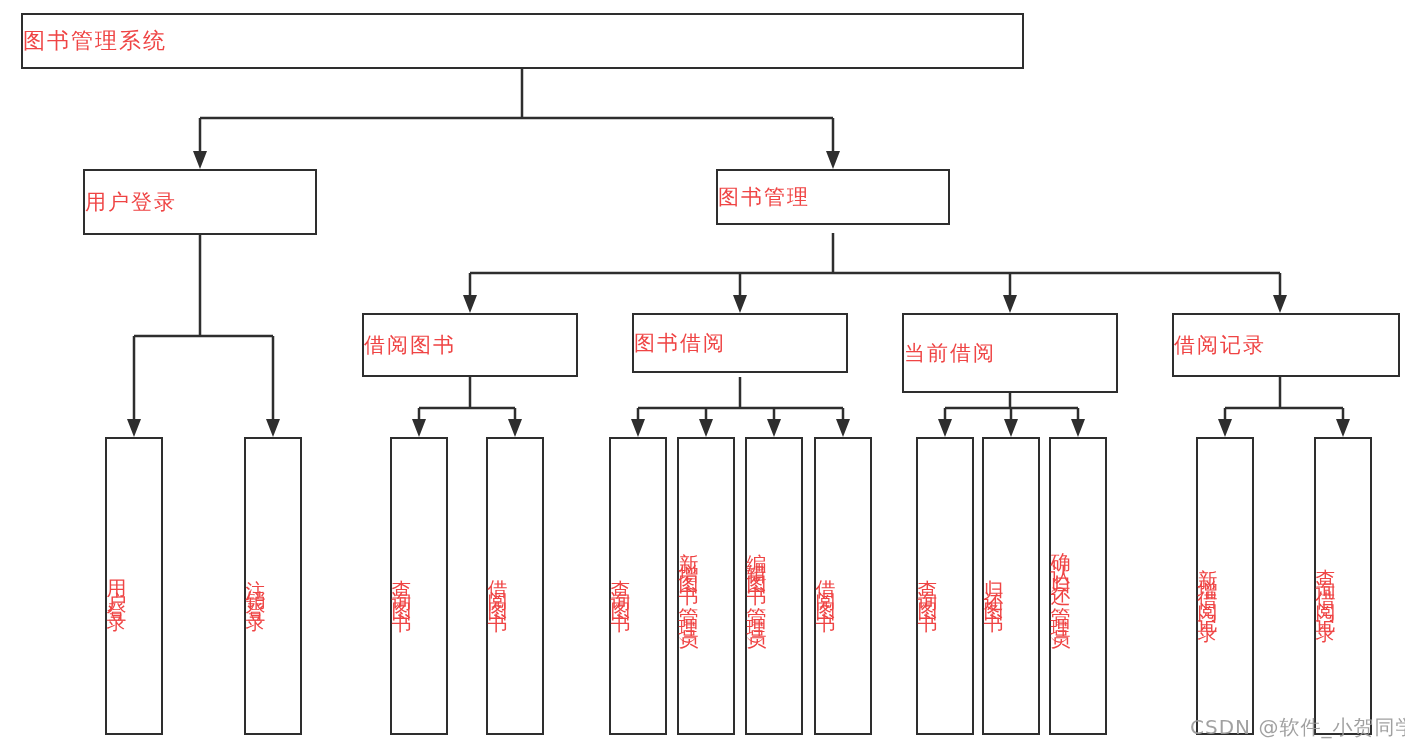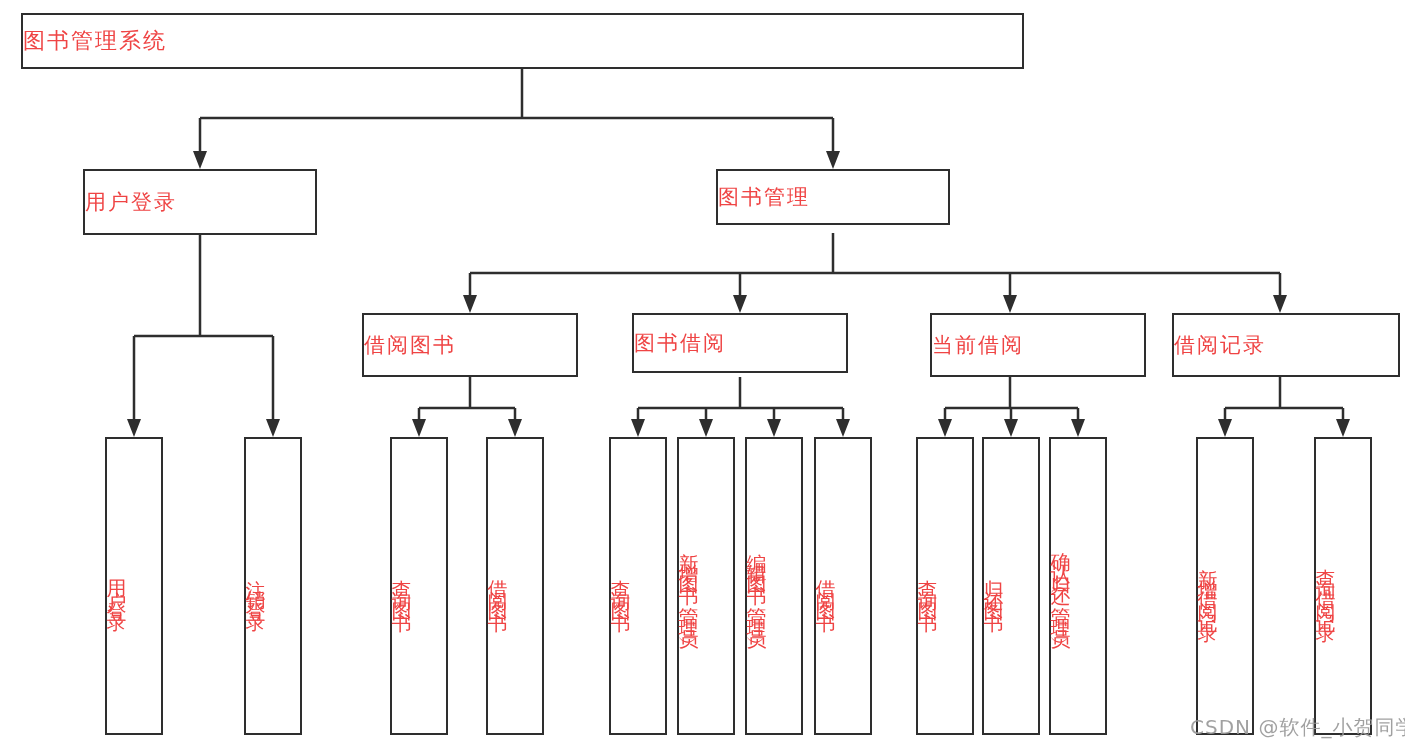--- a/index.html
+++ b/index.html
@@ -85,21 +85,21 @@
   <div class="node h" style="left:716px; top:169px; width:234px; height:56px">
     <span>图书管理</span>
   </div>
 
   <div class="node h" style="left:362px; top:313px; width:216px; height:64px">
     <span>借阅图书</span>
   </div>
   <div class="node h" style="left:632px; top:313px; width:216px; height:60px">
     <span>图书借阅</span>
   </div>
-  <div class="node h" style="left:930px; top:313px; width:216px; height:64px">
+  <div class="node h" style="left:902px; top:313px; width:216px; height:80px">
     <span>当前借阅</span>
   </div>
   <div class="node h" style="left:1172px; top:313px; width:228px; height:64px">
     <span>借阅记录</span>
   </div>
 
   <div class="node v" style="left:105px; top:437px; width:58px; height:298px">
     <span>用户登录</span>
   </div>
   <div class="node v" style="left:244px; top:437px; width:58px; height:298px">

